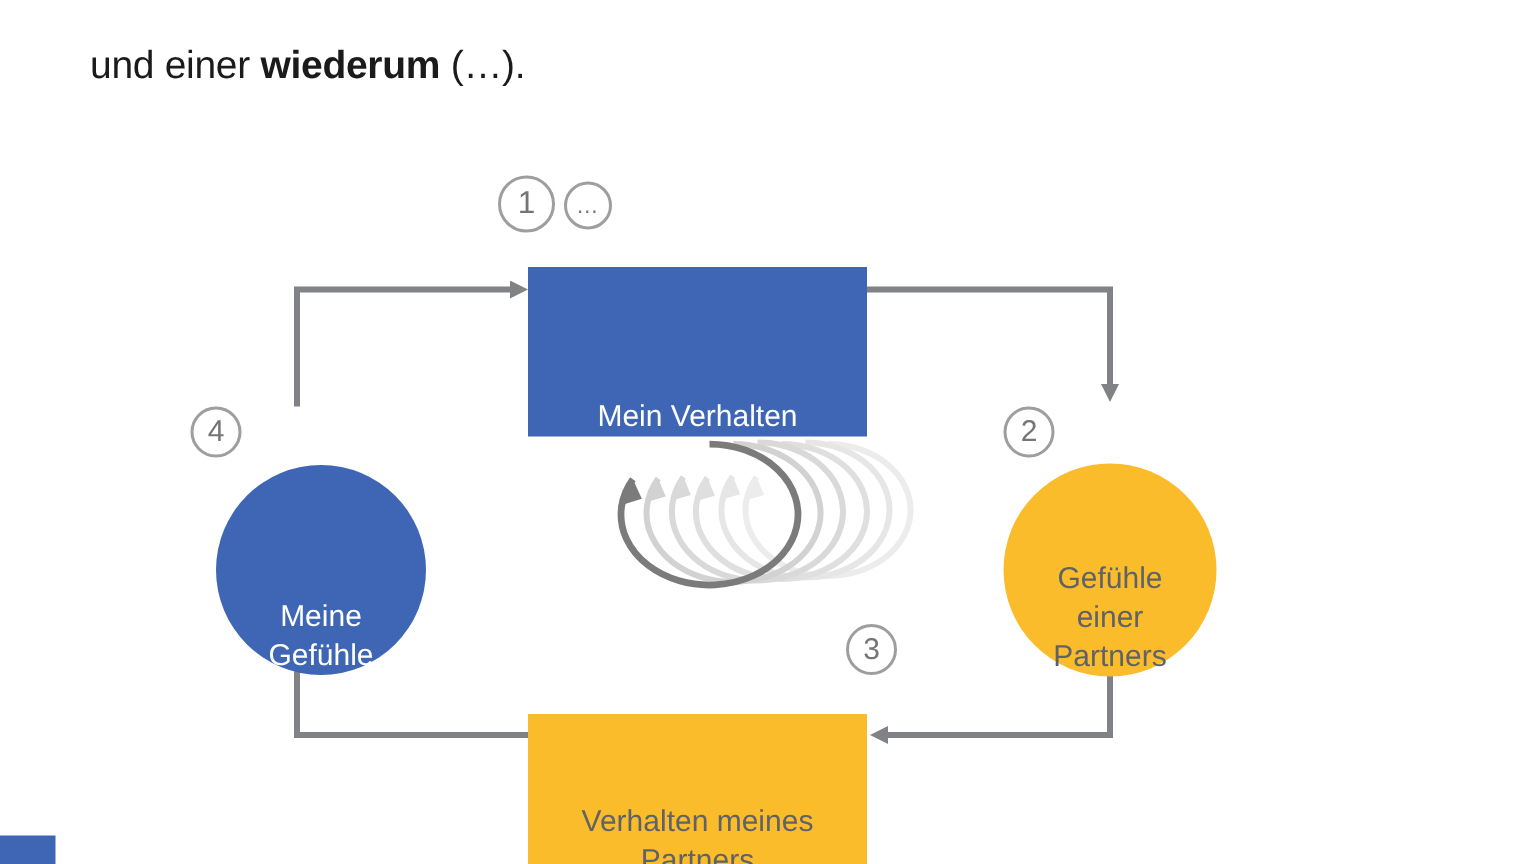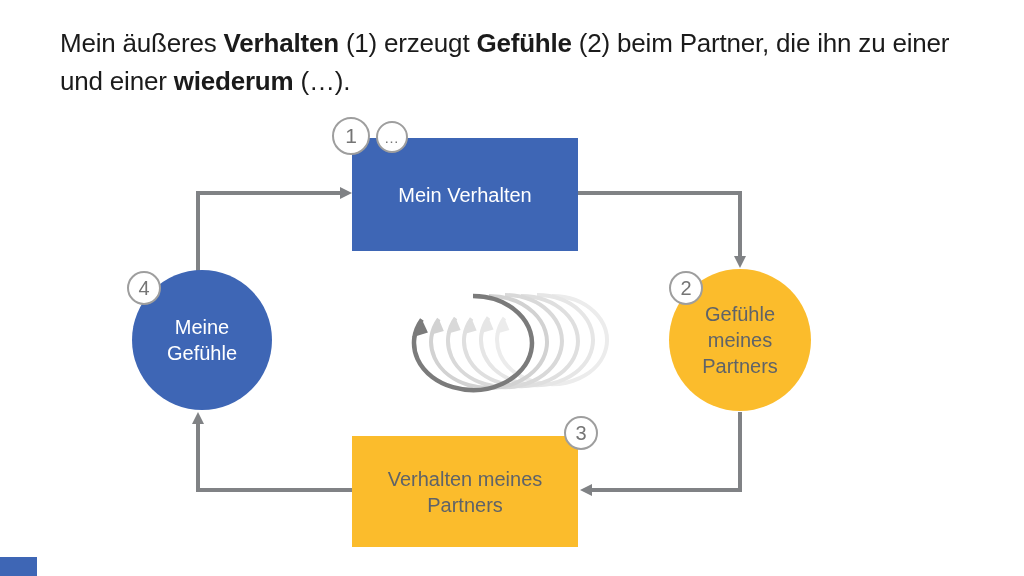--- a/index.html
+++ b/index.html
@@ -14,22 +14,22 @@
     font-size:26px;line-height:38px;color:var(--paragraph_text);
     letter-spacing:-0.2px;
   }
   .intro-line{white-space:nowrap;}
   .intro-line b{font-weight:700;}
   
   .diagram{position:absolute;left:0;top:0;width:1024px;height:576px;}
   svg.overlay{position:absolute;left:0;top:0;}
   .node{
     position:absolute;display:flex;flex-direction:column;
-    align-items:center;justify-content:center;text-align:center;
-    font-size:20px;line-height:26px;
+    align-items:center;justify-content:flex-end;text-align:center;
+    font-size:20px;line-height:26px;margin-top:40px;
   }
   .node.rect-blue{background:var(--blue);color:#ffffff;}
   .node.rect-yellow{background:var(--yellow);color:var(--node_text_dark);}
   .node.circle-blue{background:var(--blue);color:#ffffff;border-radius:50%;}
   .node.circle-yellow{background:var(--yellow);color:var(--node_text_dark);border-radius:50%;}
   .badge{
     position:absolute;background:#ffffff;border:2px solid var(--badge_border);
     border-radius:50%;color:var(--badge_text);
     display:flex;align-items:center;justify-content:center;
     font-size:20px;box-sizing:border-box;z-index:5;
@@ -37,21 +37,20 @@
   .badge.small{font-size:15px;letter-spacing:1px;}
   .accent-bar{
     position:absolute;left:0;top:557px;width:37px;height:19px;
     background:var(--blue);
   }
 </style>
 </head>
 <body>
 
 <div class="intro">
-  <div class="intro-line"><span>Mein äußeres </span><b>Verhalten</b><span> (1) erzeugt </span><b>Gefühle</b><span> (2) beim Partner, die ihn zu einer</span></div>
   <div class="intro-line"><span>und einer </span><b>wiederum</b><span> (…).</span></div>
 </div>
 
 <div class="diagram">
 
   <svg class="overlay" width="1024" height="576" viewBox="0 0 1024 576">
     <defs>
       <marker id="arr" markerUnits="userSpaceOnUse" markerWidth="16" markerHeight="16" refX="1" refY="6" orient="auto">
         <path d="M0,0 L12,6 L0,12 Z" fill="#808285"></path>
       </marker>
@@ -79,30 +78,30 @@
       <path d="M421.9 319.5 l-10 18 l16 -5 z" fill="#7b7b7b" stroke="none"></path>
     </g>
   </svg>
 
   <div class="node rect-blue" style="left:352px;top:138px;width:226px;height:113px;">
     <span>Mein Verhalten</span>
   </div>
 
   <div class="node circle-yellow" style="left:669px;top:269px;width:142px;height:142px;">
     <span>Gefühle</span>
-    <span>meines</span>
+    <span>einer</span>
     <span>Partners</span>
   </div>
 
   <div class="node rect-yellow" style="left:352px;top:436px;width:226px;height:111px;">
     <span>Verhalten meines</span>
     <span>Partners</span>
   </div>
 
-  <div class="node circle-blue" style="left:132px;top:270px;width:140px;height:140px;">
+  <div class="node circle-blue" style="left:144px;top:270px;width:140px;height:140px;">
     <span>Meine</span>
     <span>Gefühle</span>
   </div>
 
   <div class="badge" style="left:332px;top:117px;width:38px;height:38px;font-size:21px;">1</div>
   <div class="badge small" style="left:376px;top:121px;width:32px;height:32px;">…</div>
   <div class="badge" style="left:669px;top:271px;width:34px;height:34px;">2</div>
   <div class="badge" style="left:564px;top:416px;width:34px;height:34px;">3</div>
   <div class="badge" style="left:127px;top:271px;width:34px;height:34px;">4</div>
 </div>

